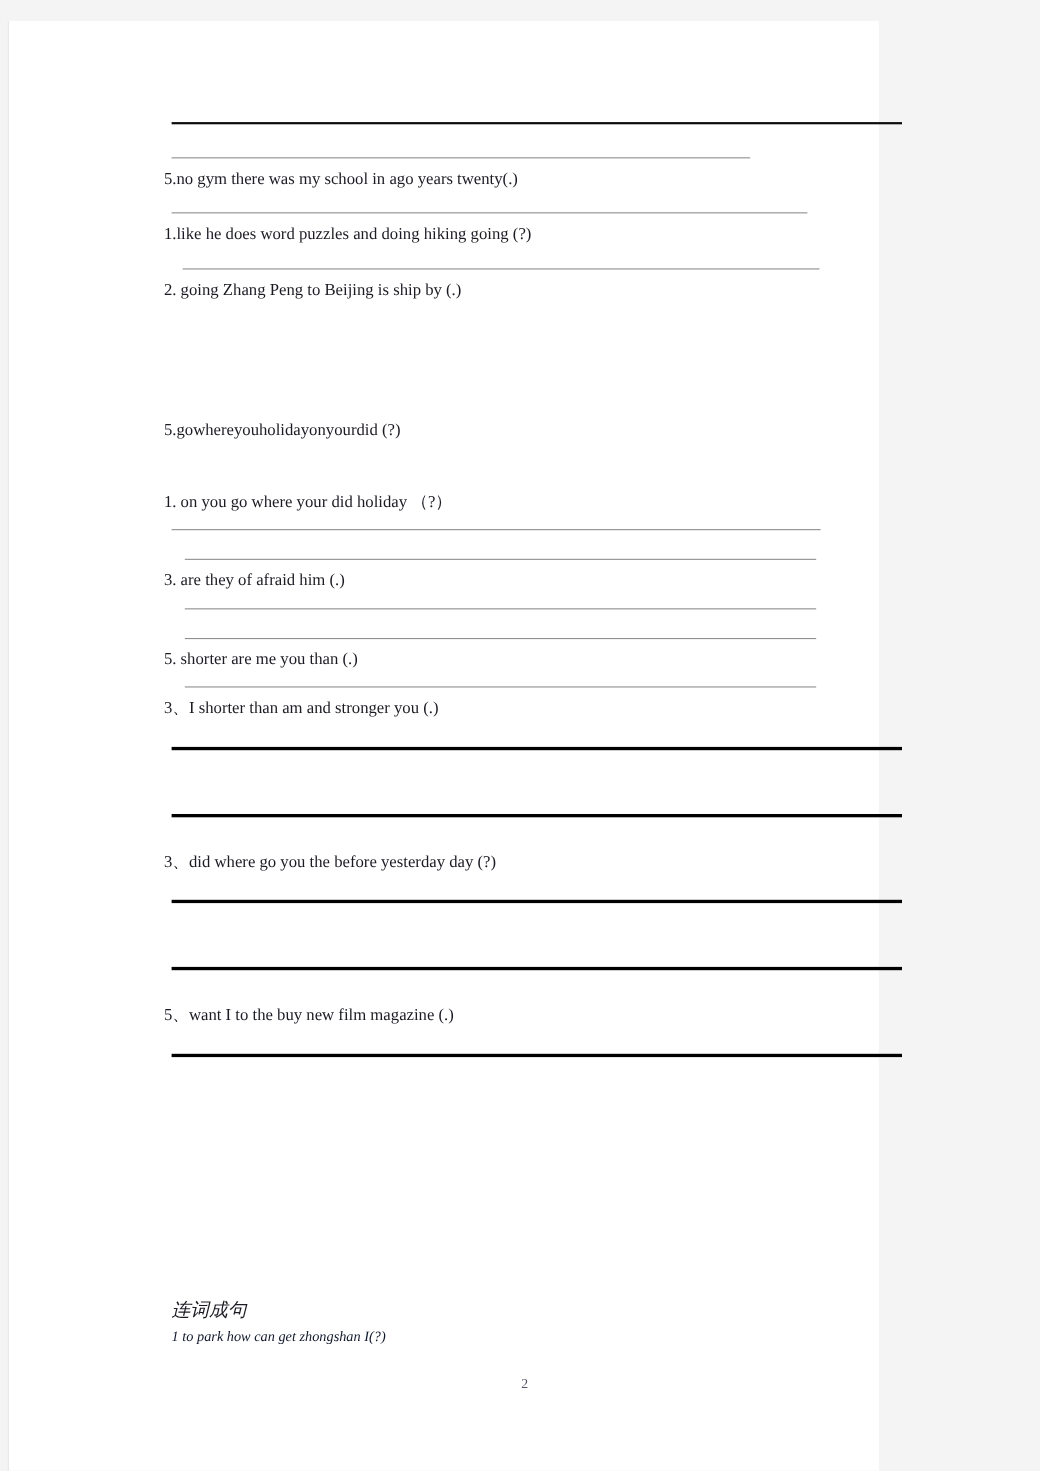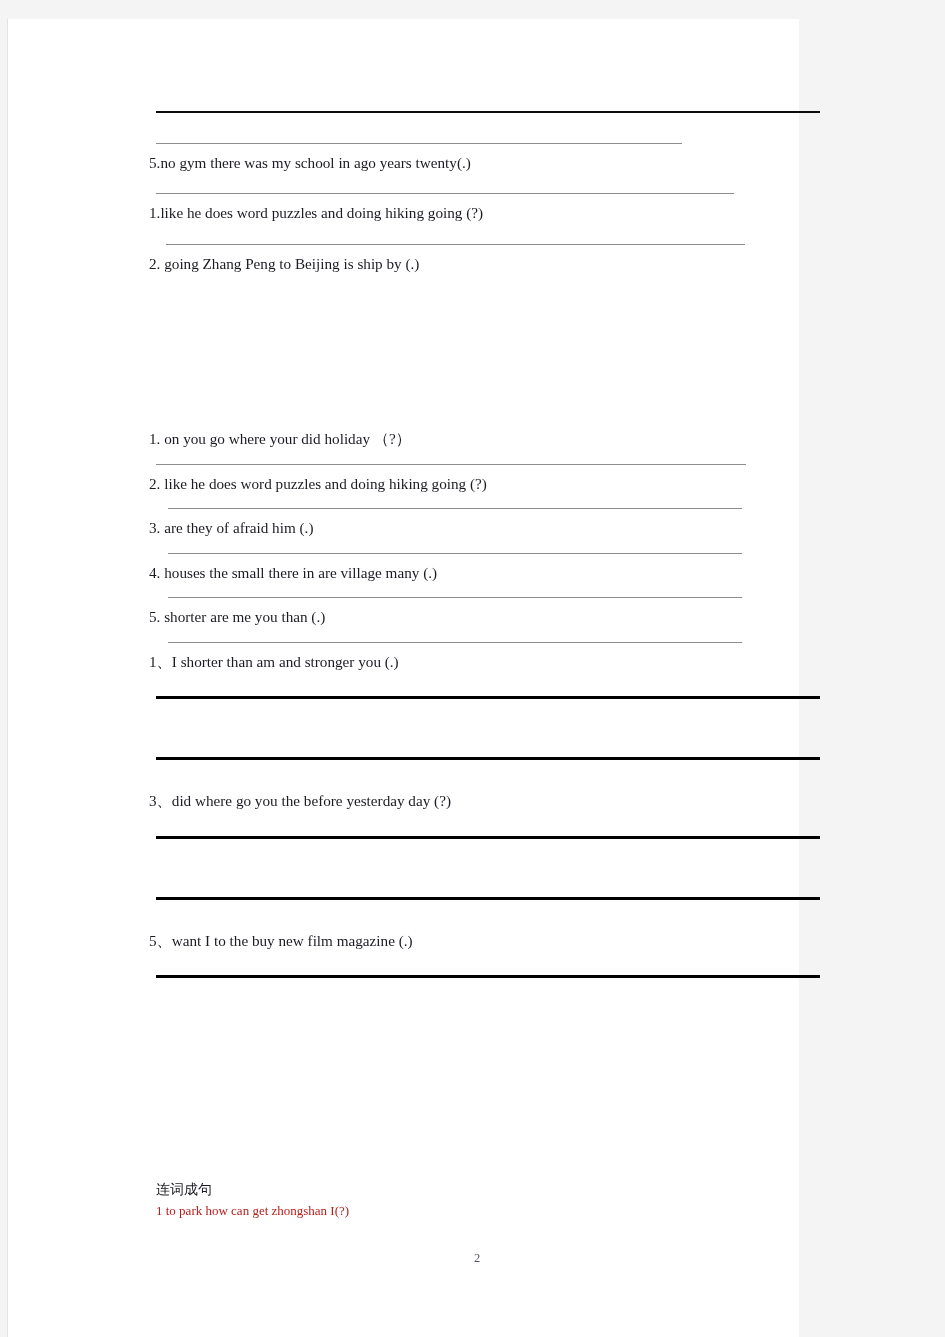--- a/index.html
+++ b/index.html
@@ -66,30 +66,32 @@
 
   
   .footer-block {
     position: absolute;
     left: 148px;
     top: 1161px;
     width: 600px;
   }
   .footer-cn {
     font-family: "DejaVu Sans", "Liberation Sans", sans-serif;
-    font-size: 14px;
+    font-size: 17px;
     color: #1b1b23;
     line-height: 1.3;
+    font-style: italic;
   }
   .footer-en {
     font-size: 13px;
-    color: #b91c1c;
+    color: #0f172a;
     line-height: 1.5;
     margin-top: 3px;
     white-space: nowrap;
+    font-style: italic;
   }
   .page-number {
     position: absolute;
     left: 0;
     top: 1232px;
     width: 938px;
     text-align: center;
     font-size: 12.5px;
     color: #555566;
   }
@@ -122,49 +124,48 @@
     <div class="line">2. going   Zhang   Peng   to   Beijing   is   ship   by     (.)</div>
 
     <div class="gap-l"></div>
 
 
     <div class="gap-xl"></div>
 
 
     <div class="gap-xl"></div>
 
+    <div class="line">5.gowhereyouholidayonyourdid  (?)</div>
 
     <div style="height:48px"></div>
 
     <div class="line">1. on    you      go       where     your      did     holiday    （?）</div>
     <div class="gap-s"></div>
     <div class="rule-gray" style="width:590px;margin-left:7px;"></div>
 
     <div class="gap-xs"></div>
-    <div class="line">2. like   he   does    word    puzzles    and    doing    hiking    going (?)</div>
     <div class="gap-s"></div>
     <div class="rule-gray" style="width:574px;margin-left:19px;"></div>
 
     <div class="gap-xs"></div>
     <div class="line">3. are    they    of    afraid    him      (.)</div>
     <div class="gap-s"></div>
     <div class="rule-gray" style="width:574px;margin-left:19px;"></div>
 
     <div class="gap-xs"></div>
-    <div class="line">4. houses   the    small   there    in     are    village    many    (.)</div>
     <div class="gap-s"></div>
     <div class="rule-gray" style="width:574px;margin-left:19px;"></div>
 
     <div class="gap-xs"></div>
     <div class="line">5. shorter   are    me    you     than      (.)</div>
     <div class="gap-s"></div>
     <div class="rule-gray" style="width:574px;margin-left:19px;"></div>
 
     <div class="gap-xs"></div>
-    <div class="line">1、I    shorter    than   am   and   stronger    you (.)</div>
+    <div class="line">3、I    shorter    than   am   and   stronger    you (.)</div>
 
     <div style="height:26px"></div>
     <div class="rule-thick"></div>
 
     <div style="height:32px"></div>
 
     <div style="height:26px"></div>
     <div class="rule-thick"></div>
 
     <div style="height:32px"></div>

